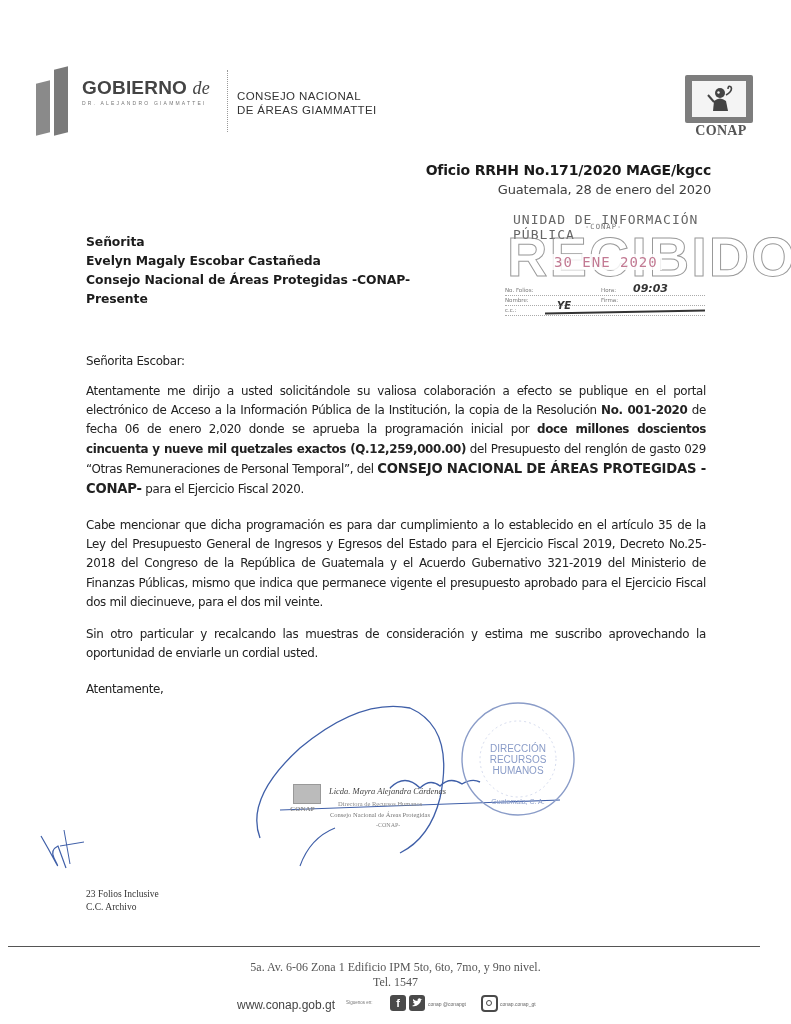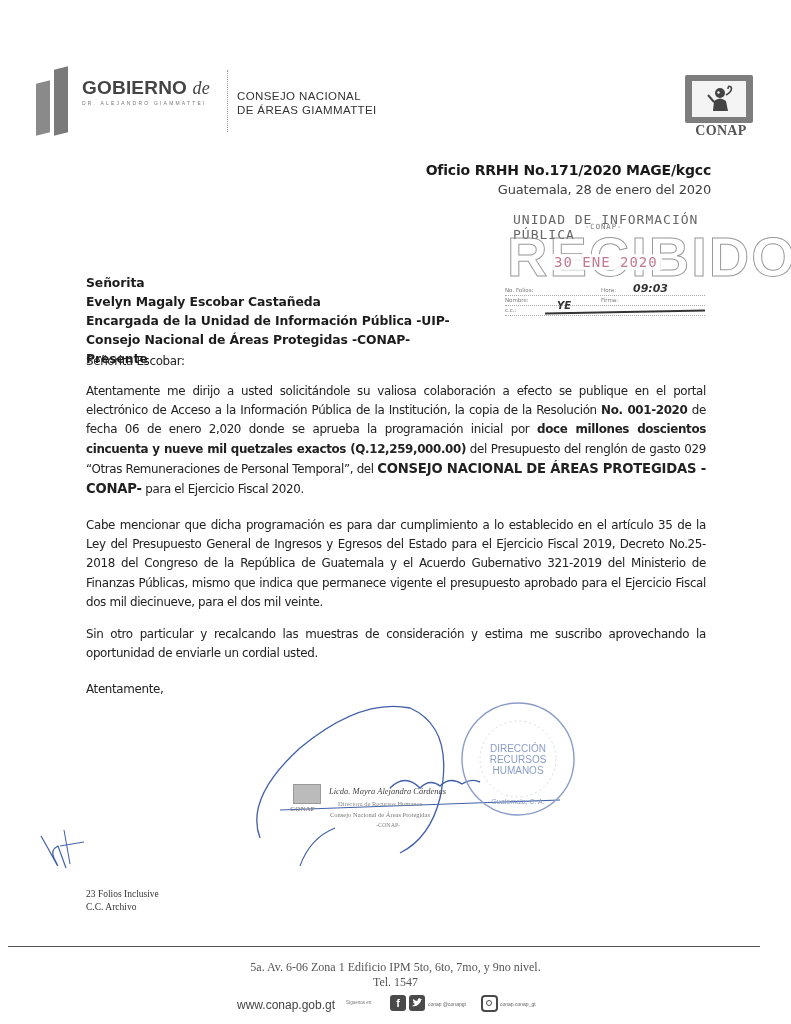--- a/index.html
+++ b/index.html
@@ -35,21 +35,21 @@
   .stamp-sub { position:absolute; left: 80px; top: 12px; font-family: "DejaVu Sans Mono", monospace; font-size: 7.2px; letter-spacing: 1px; color: #777; }
   .stamp-big { position:absolute; left: 2px; top: 20px; font-family: "Liberation Sans", sans-serif; font-size: 56px; font-weight: bold; color: transparent; -webkit-text-stroke: 1px #888; letter-spacing: 2px; line-height: 54px; opacity: 0.85; }
   .stamp-date { position:absolute; left: 45px; top: 44px; font-family: "DejaVu Sans Mono", monospace; font-size: 14px; color: #c27a93; background: rgba(255,255,255,0.85); padding: 0 4px; letter-spacing: 1px; }
   .stamp-fields { position:absolute; left: 0; top: 76px; font-family: "DejaVu Sans", sans-serif; font-size: 5.5px; color: #777; line-height: 9px; width: 200px; }
   .stamp-fields .row { border-bottom: 1px dotted #aaa; height: 9px; position: relative; }
   .stamp-fields .r { position: absolute; left: 96px; }
   .stamp-hand { position:absolute; font-family: "DejaVu Sans", sans-serif; font-weight: bold; color: #333; font-style: italic; }
   .stamp-strike { position:absolute; left: 40px; top: 101px; width: 160px; height: 1.5px; background: #333; transform: rotate(-1deg); }
 
   
-  .addr { left: 86px; top: 232px; font-family: "DejaVu Sans", sans-serif; font-weight: bold; font-size: 12.4px; line-height: 19px; color: #1c1c1c; letter-spacing: -0.1px; margin-top: 41px; }
+  .addr { left: 86px; top: 232px; font-family: "DejaVu Sans", sans-serif; font-weight: bold; font-size: 12.4px; line-height: 19px; color: #1c1c1c; letter-spacing: -0.1px; }
 
   
   .body-text { left: 86px; width: 620px; font-family: "DejaVu Sans", sans-serif; font-size: 11.9px; line-height: 19.2px; color: #222; text-align: justify; letter-spacing: -0.35px; }
   .salutation { top: 352px; }
   .p1 { top: 382px; }
   .p2 { top: 516px; }
   .p3 { top: 625px; }
   .closing { top: 680px; }
   .b { font-weight: bold; }
   .big-b { font-weight: bold; font-size: 13.2px; letter-spacing: -0.2px; }
@@ -132,21 +132,20 @@
     <div class="row"><span>c.c.:</span></div>
   </div>
   <div class="stamp-hand" style="left:128px;top:72px;font-size:11px;">09:03</div>
   <div class="stamp-hand" style="left:52px;top:90px;font-size:10px;">YE</div>
   <div class="stamp-strike"></div>
 </div>
 
 <div class="abs addr">
   <div>Señorita</div>
   <div>Evelyn Magaly Escobar Castañeda</div>
-  <div>Encargada de la Unidad de Información Pública -UIP-</div>
   <div>Consejo Nacional de Áreas Protegidas -CONAP-</div>
   <div>Presente</div>
 </div>
 
 <div class="abs body-text salutation">Señorita Escobar:</div>
 <div class="abs body-text p1"><span>Atentamente me dirijo a usted solicitándole su valiosa colaboración a efecto se publique en el portal electrónico de Acceso a la Información Pública de la Institución, la copia de la Resolución </span><span class="b">No. 001-2020</span><span> de fecha 06 de enero 2,020 donde se aprueba la programación inicial por </span><span class="b">doce millones doscientos cincuenta y nueve mil quetzales exactos (Q.12,259,000.00)</span><span> del Presupuesto del renglón de gasto 029 “Otras Remuneraciones de Personal Temporal”, del </span><span class="big-b">CONSEJO NACIONAL DE ÁREAS PROTEGIDAS -CONAP-</span><span> para el Ejercicio Fiscal 2020.</span></div>
 <div class="abs body-text p2">Cabe mencionar que dicha programación es para dar cumplimiento a lo establecido en el artículo 35 de la Ley del Presupuesto General de Ingresos y Egresos del Estado para el Ejercicio Fiscal 2019, Decreto No.25-2018 del Congreso de la República de Guatemala y el Acuerdo Gubernativo 321-2019 del Ministerio de Finanzas Públicas, mismo que indica que permanece vigente el presupuesto aprobado para el Ejercicio Fiscal dos mil diecinueve, para el dos mil veinte.</div>
 <div class="abs body-text p3">Sin otro particular y recalcando las muestras de consideración y estima me suscribo aprovechando la oportunidad de enviarle un cordial usted.</div>
 <div class="abs body-text closing">Atentamente,</div>
 

